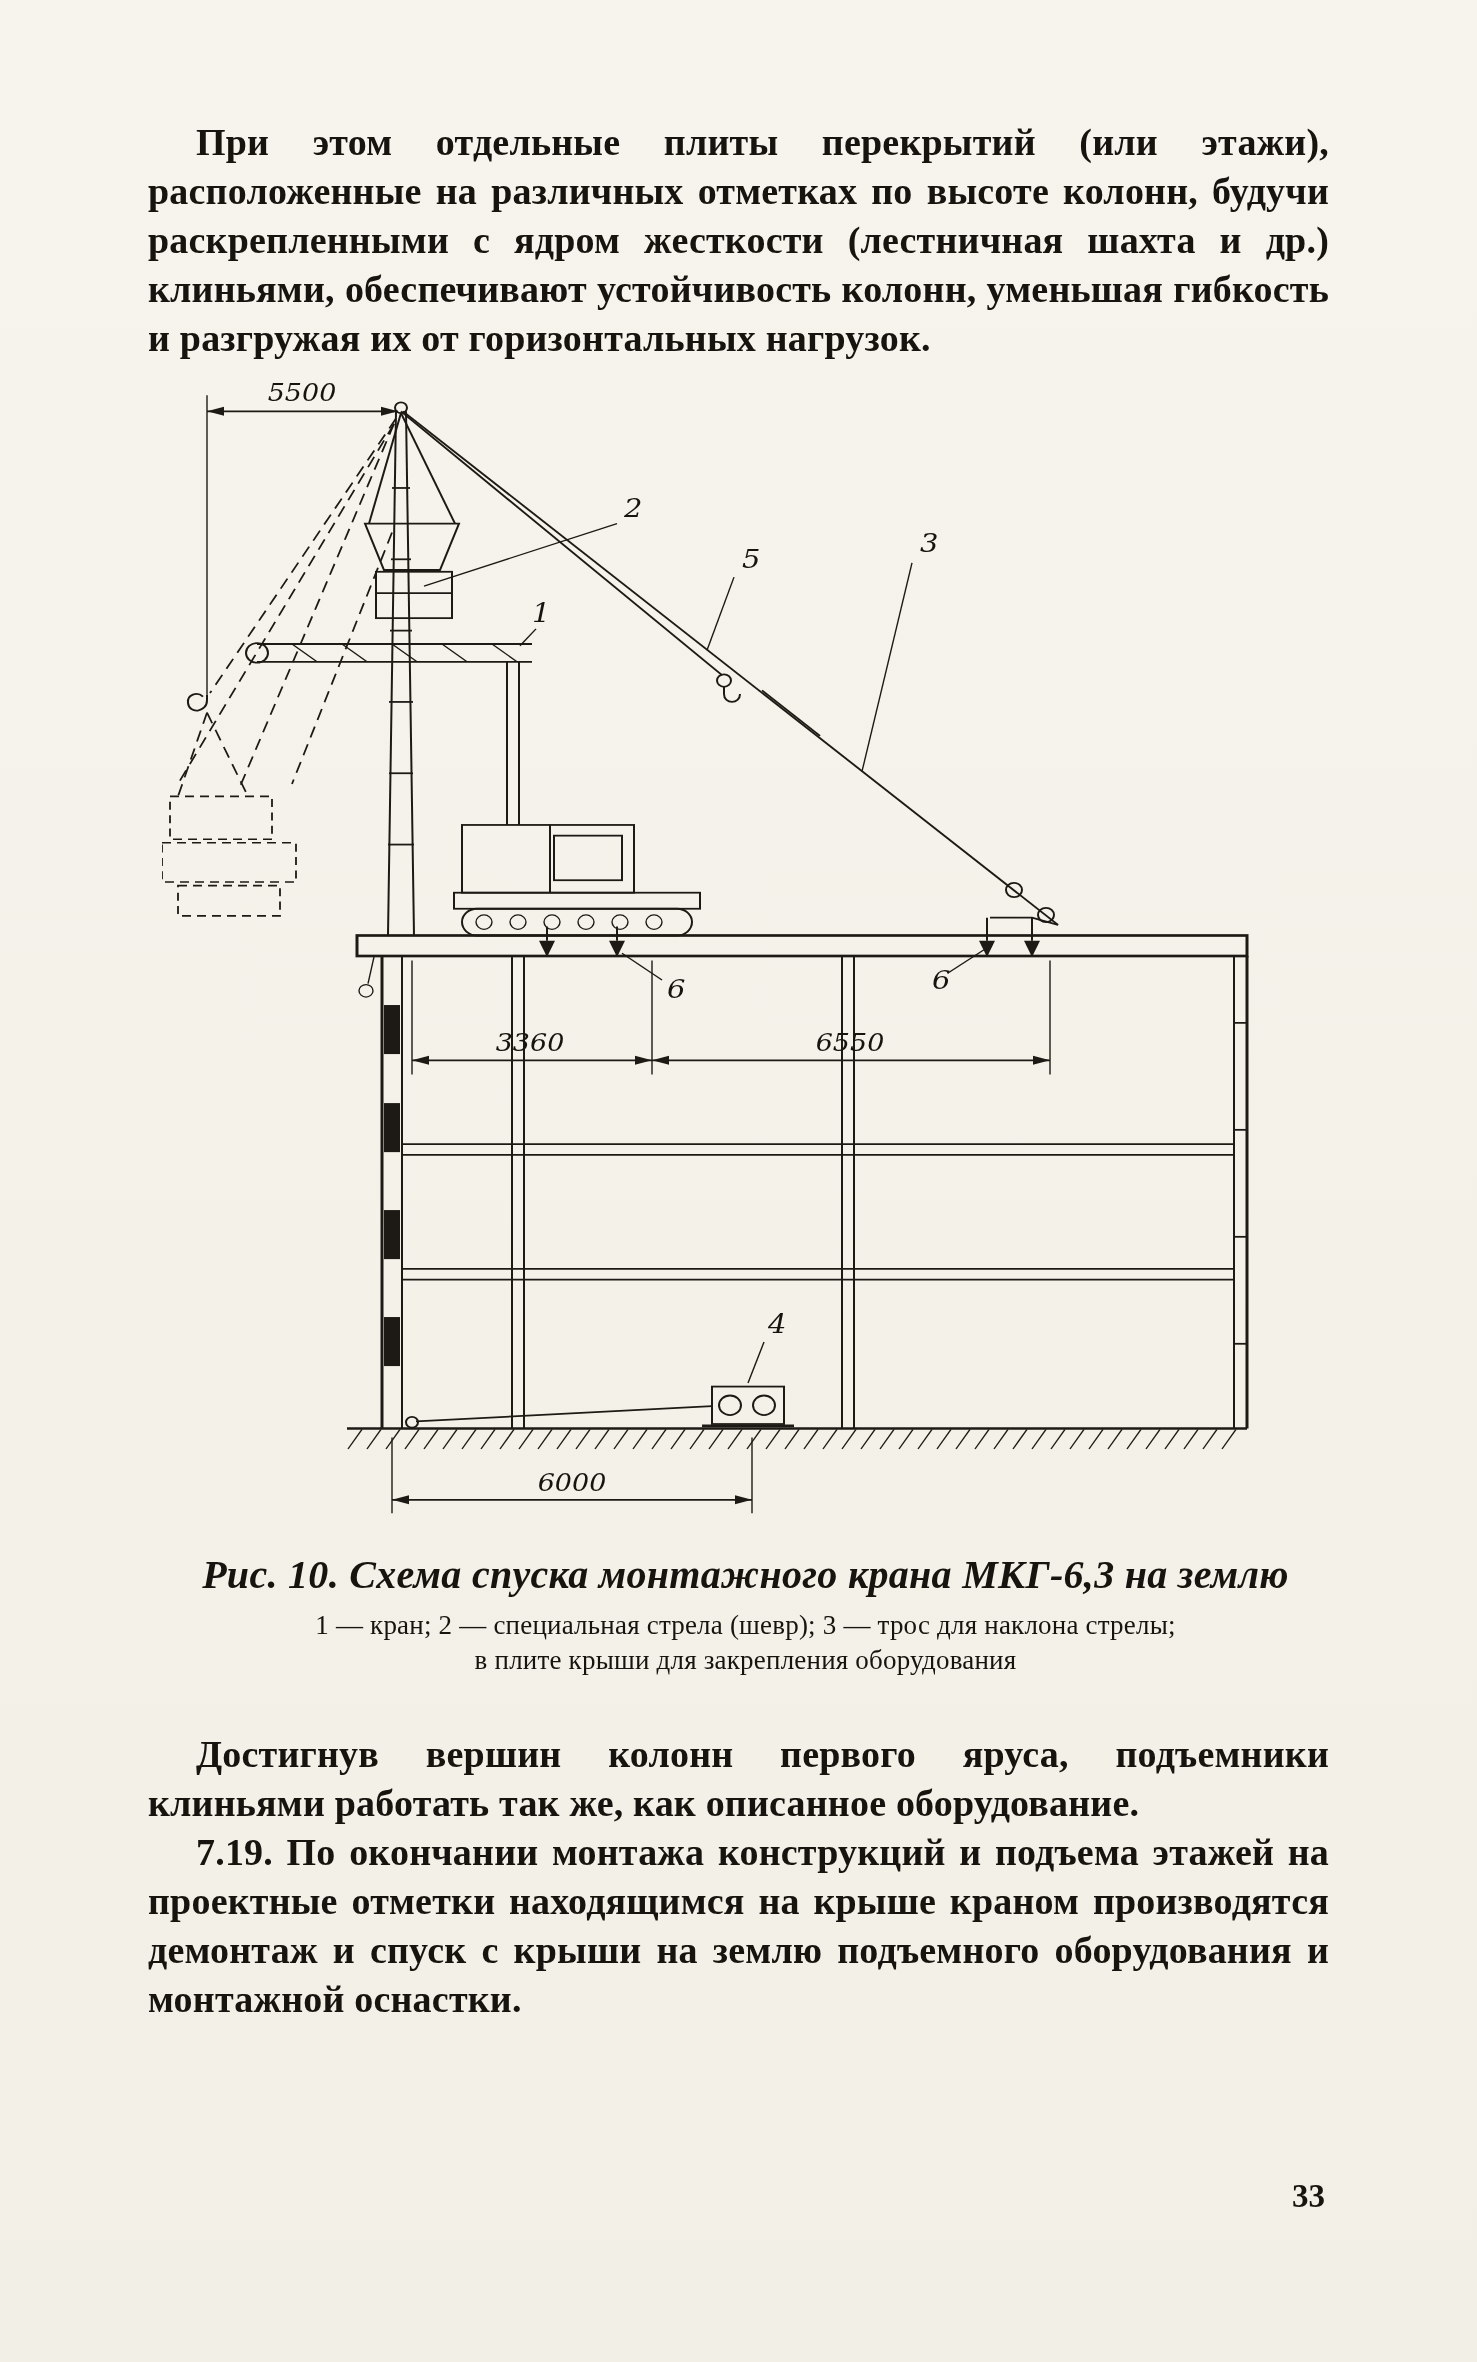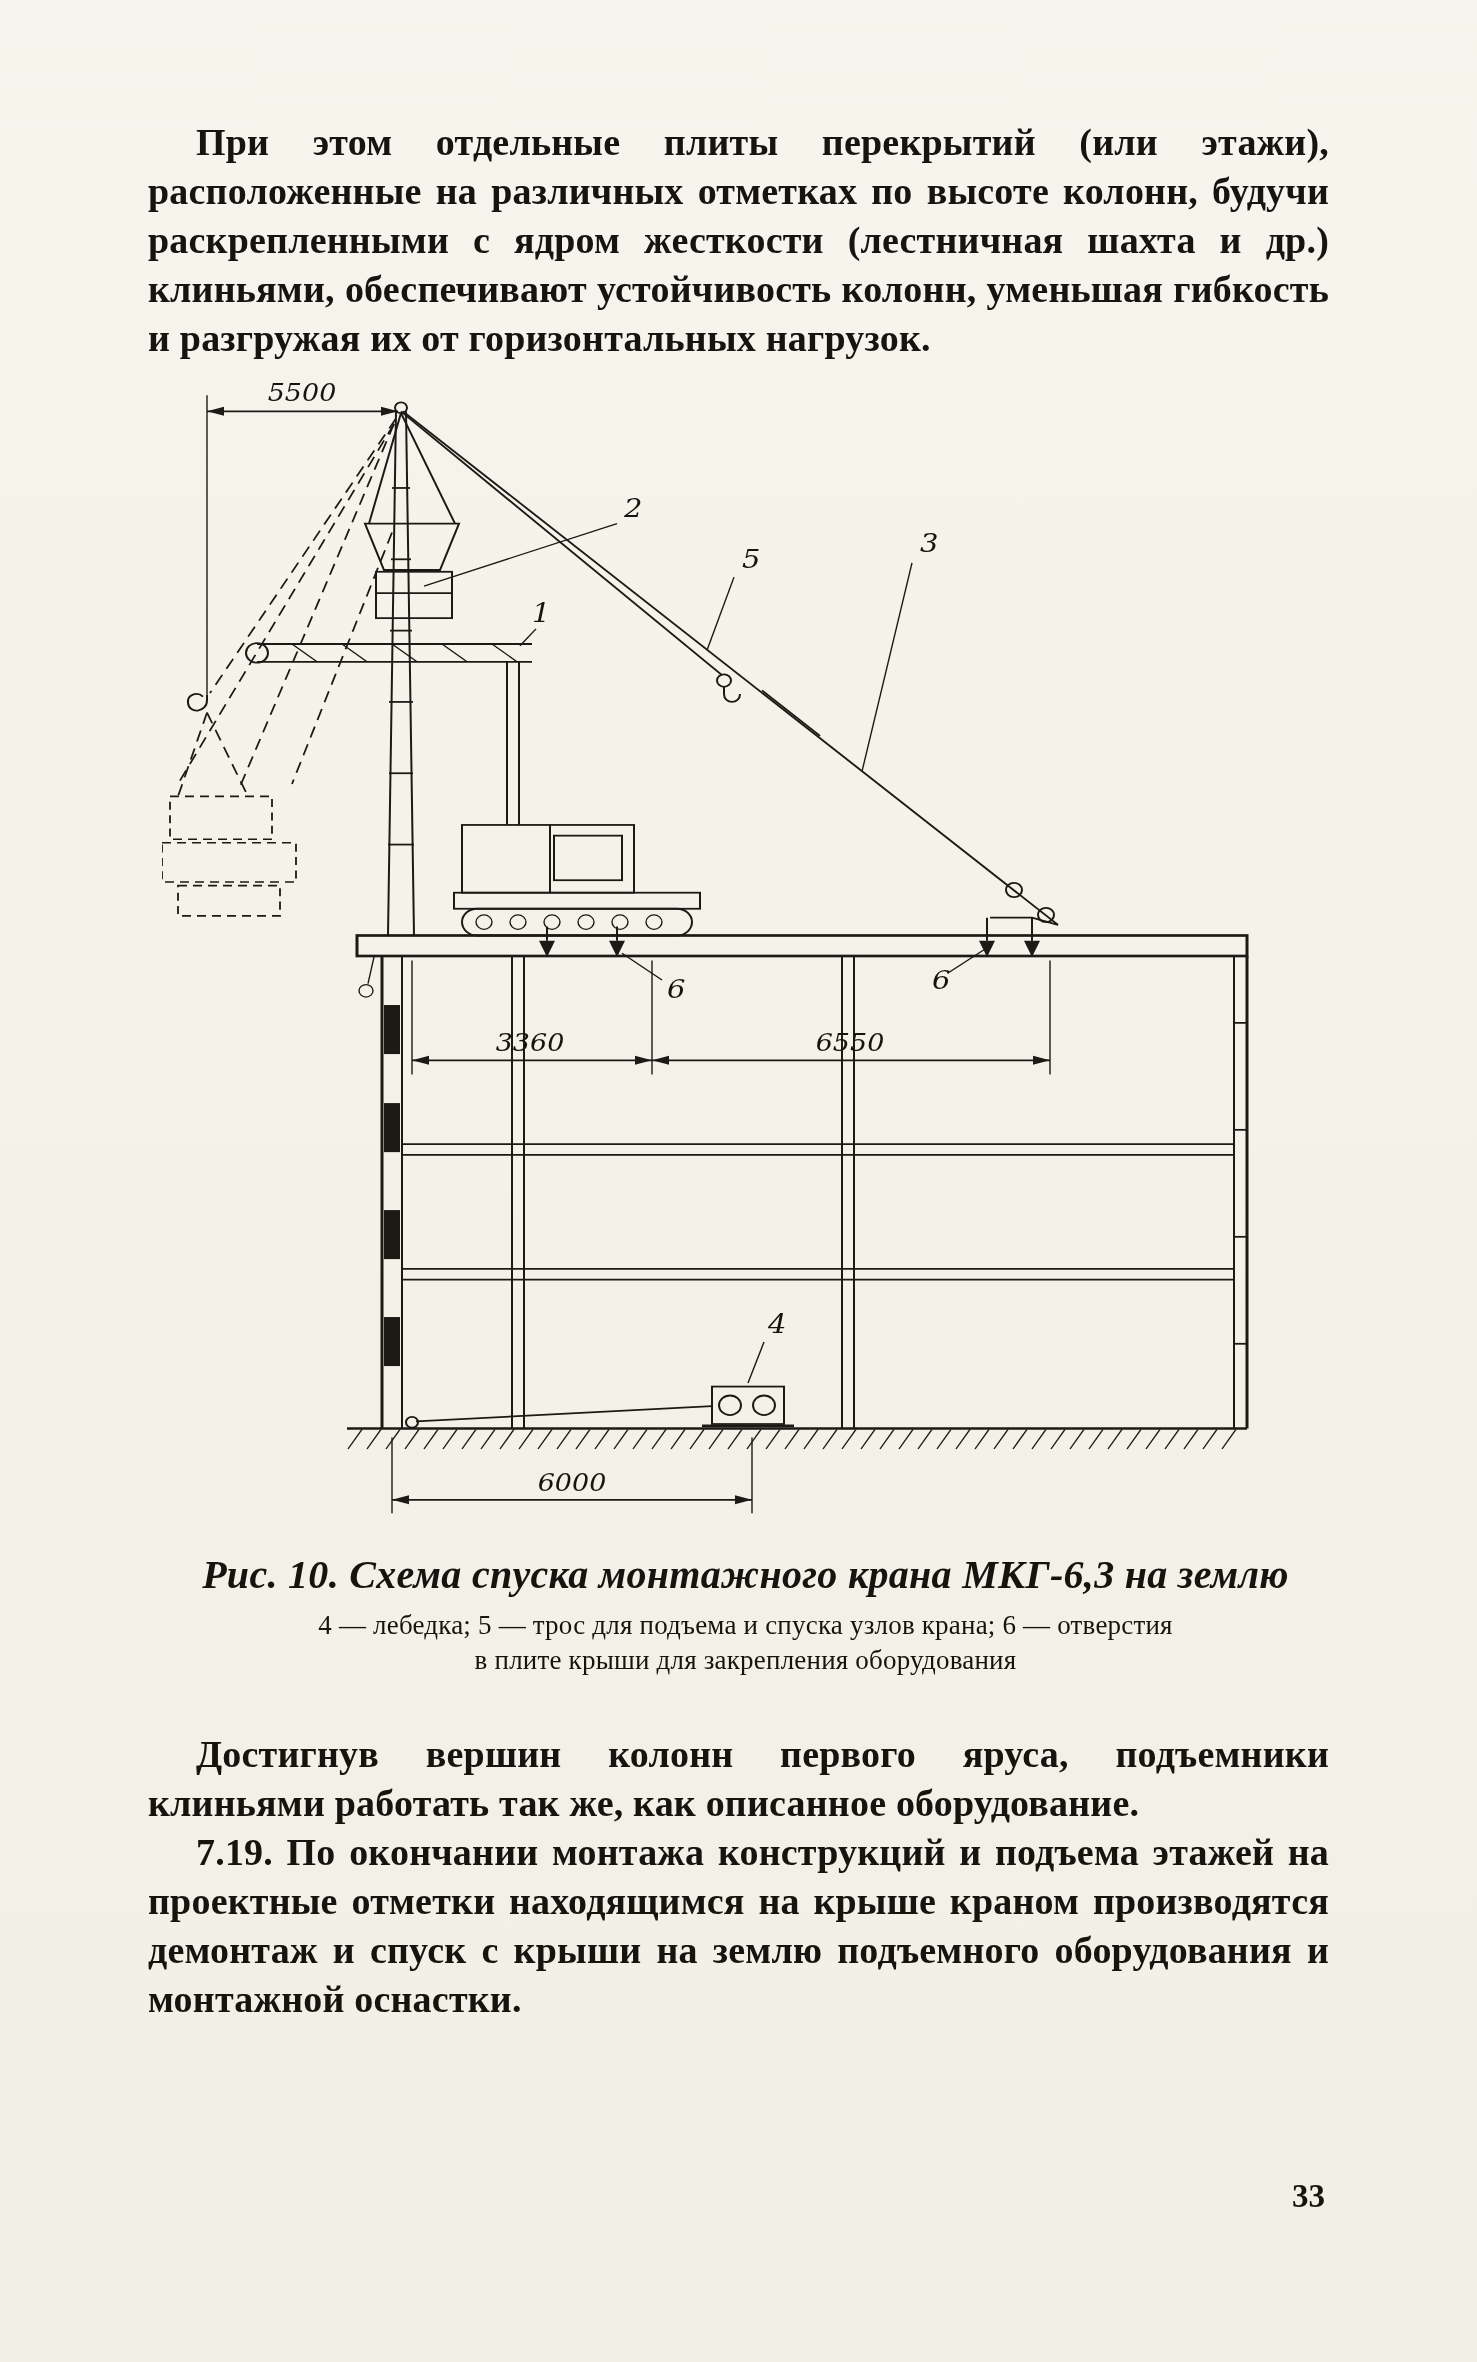--- a/index.html
+++ b/index.html
@@ -286,21 +286,21 @@
         <text class="part" x="770" y="682">6</text>
 
         <line class="thin ln" x1="602" y1="1078" x2="586" y2="1124"></line>
         <text class="part" x="606" y="1068">4</text>
       </g>
     </svg>
 
     <div class="caption">
       <div class="caption-title">Рис. 10. Схема спуска монтажного крана МКГ-6,3 на землю</div>
       <div class="caption-legend">
-        <div>4 — лебедка; 5 — трос для подъема и спуска узлов крана; 6 — отверстия</div>
+        <div>1 — кран; 2 — специальная стрела (шевр); 3 — трос для наклона стрелы;</div>
         <div>в плите крыши для закрепления оборудования</div>
       </div>
     </div>
   </div>
 
   <div class="body-text bottom-text">
     <p>Достигнув вершин колонн первого яруса, подъемники клиньями работать так же, как описанное оборудование.</p>
     <p><span style="font-weight:700;">7.19.</span><span> По окончании монтажа конструкций и подъема этажей на проектные отметки находящимся на крыше краном производятся демонтаж и спуск с крыши на землю подъемного оборудования и монтажной оснастки.</span></p>
   </div>
 

